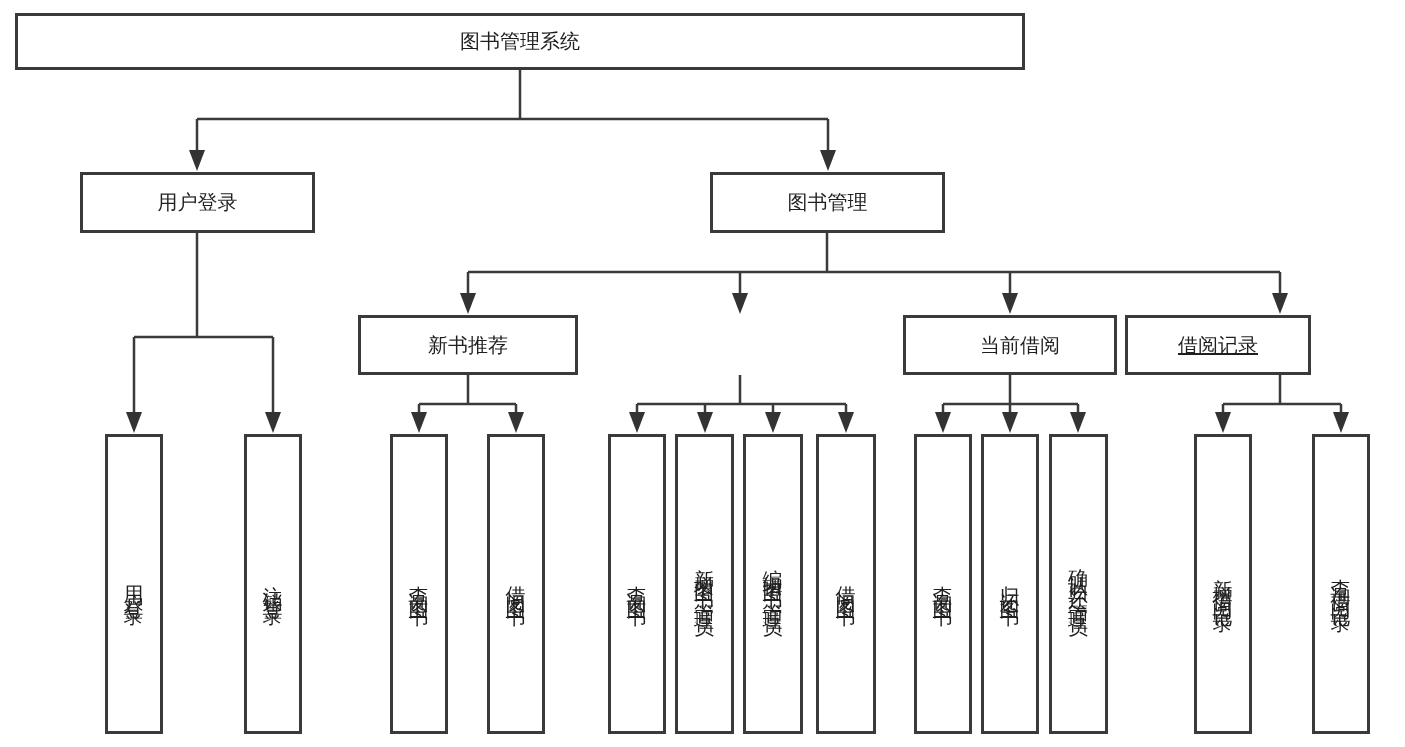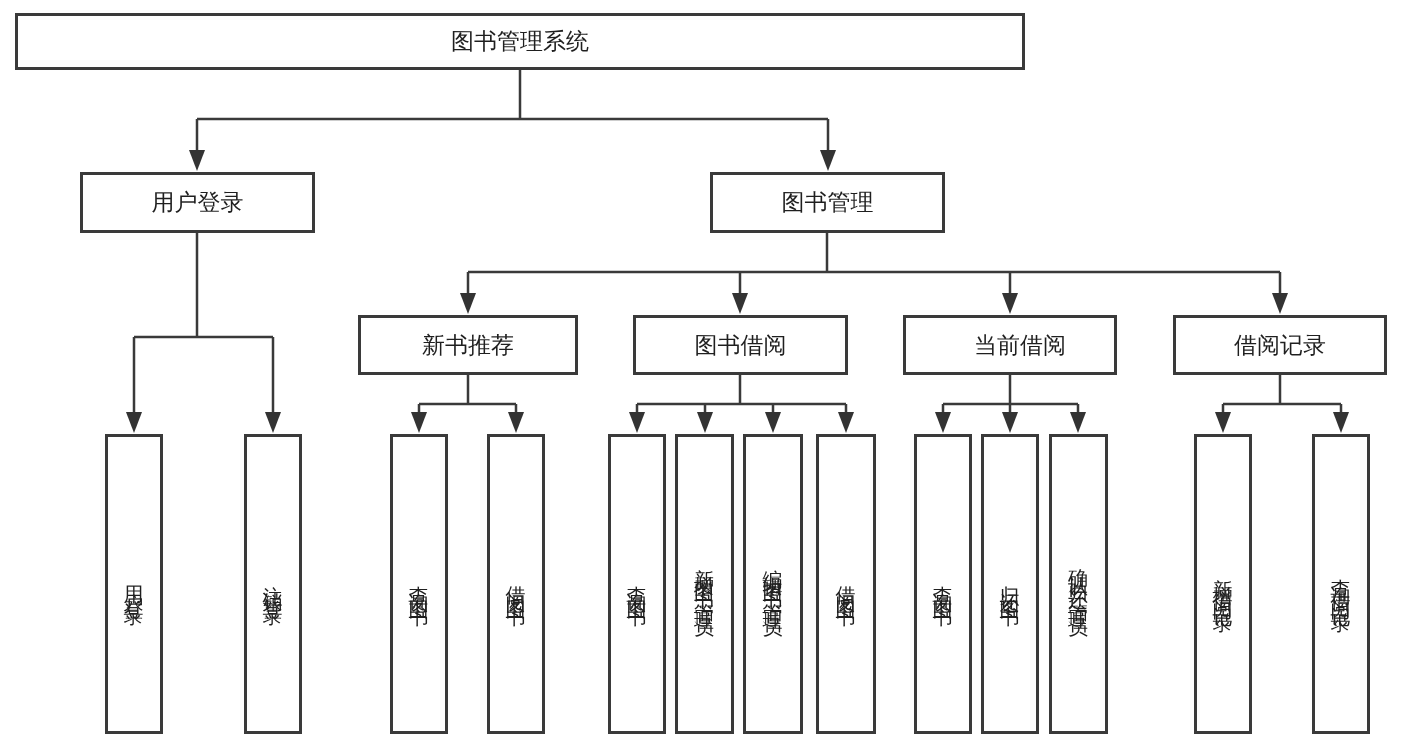--- a/index.html
+++ b/index.html
@@ -17,40 +17,40 @@
     font-family:"Liberation Sans","DejaVu Sans",sans-serif;
   }
   #wires{position:absolute;left:0;top:0;z-index:1;}
   .node{
     position:absolute;
     box-sizing:border-box;
     border:3px solid var(--line);
     background:#fff;
     color:var(--text);
     display:flex;align-items:center;justify-content:center;
-    font-size:23px;
+    font-size:20px;
     z-index:2;
     text-align:center;
   }
   .leaf{
     top:434px;height:300px;
     writing-mode:vertical-rl;
     text-orientation:mixed;
     letter-spacing:7px;
     line-height:1;
     font-size:20px;
   }
   
   .p-root{left:15px;top:13px;width:1010px;height:57px;}
   .p-l2a{left:80px;top:172px;width:235px;height:61px;}
   .p-l2b{left:710px;top:172px;width:235px;height:61px;}
   .p-l3a{left:358px;top:315px;width:220px;height:60px;font-family:Liberation Serif, serif;}
   .p-l3b{left:633px;top:315px;width:215px;height:60px;}
   .p-l3c{left:903px;top:315px;width:214px;height:60px;padding-left:20px;}
-  .p-l3d{left:1173px;top:315px;width:214px;height:60px;}
+  .p-l3d{left:1125px;top:315px;width:186px;height:60px;text-decoration:underline;}
   .p-f0{left:105px;width:58px;}
   .p-f1{left:244px;width:58px;}
   .p-f2{left:390px;width:58px;}
   .p-f3{left:487px;width:58px;}
   .p-f4{left:608px;width:58px;}
   .p-f5{left:675px;width:59px;}
   .p-f6{left:743px;width:60px;}
   .p-f7{left:816px;width:60px;}
   .p-f8{left:914px;width:58px;}
   .p-f9{left:981px;width:58px;}
@@ -110,21 +110,20 @@
       <path d="M1333 412 L1349 412 L1341 433 Z"></path>
     </g>
   </svg>
 
   <div class="node p-root">图书管理系统</div>
 
   <div class="node p-l2a">用户登录</div>
   <div class="node p-l2b">图书管理</div>
 
   <div class="node p-l3a">新书推荐</div>
-  <div class="node p-l3b">图书借阅</div>
   <div class="node p-l3c">当前借阅</div>
   <div class="node p-l3d">借阅记录</div>
 
   <div class="node leaf p-f0">用户登录</div>
   <div class="node leaf p-f1">注销登录</div>
 
   <div class="node leaf p-f2">查询图书</div>
   <div class="node leaf p-f3">借阅图书</div>
 
   <div class="node leaf p-f4">查询图书</div>

